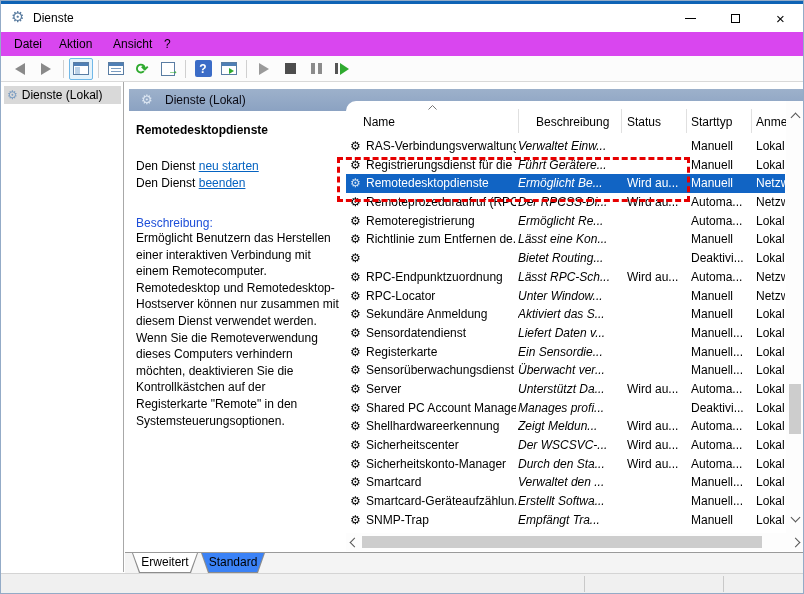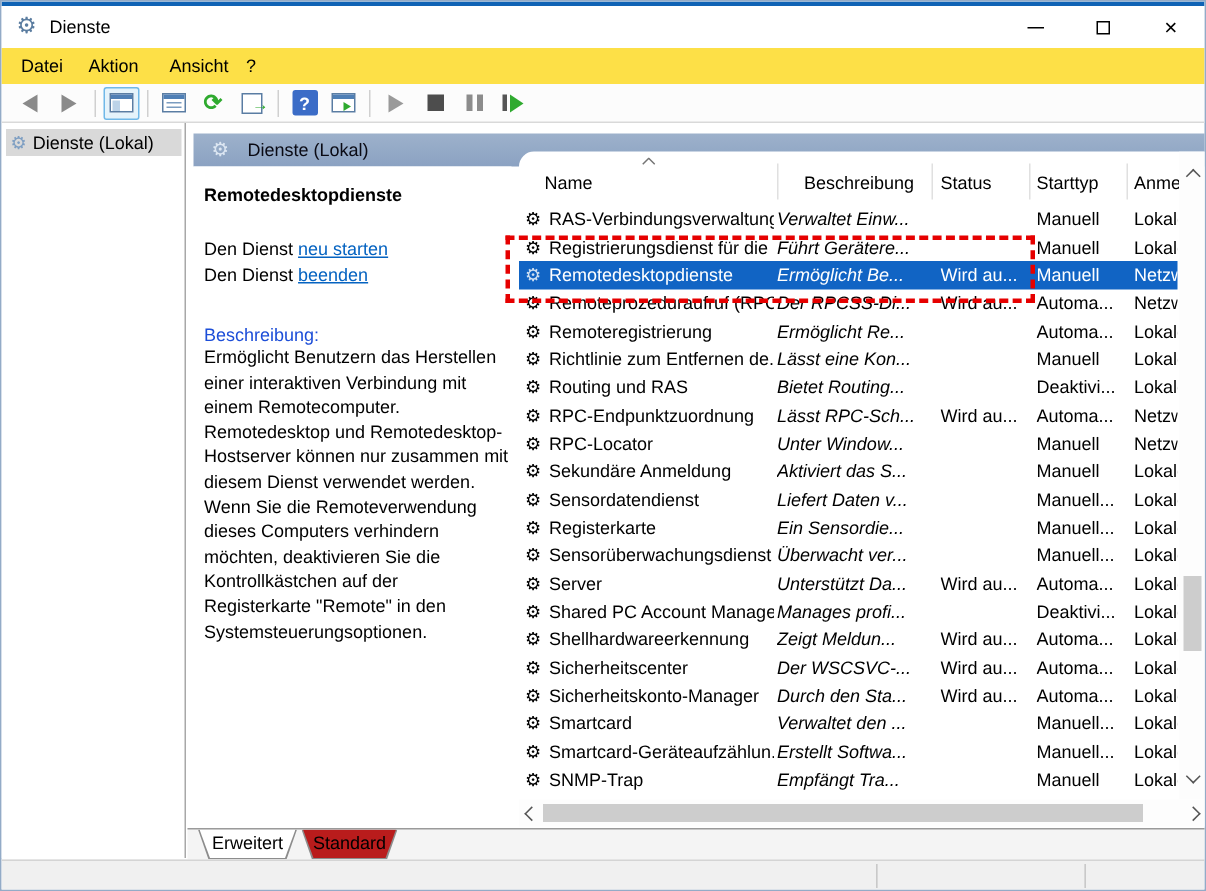--- a/index.html
+++ b/index.html
@@ -11,21 +11,21 @@
   .titlebar { position:absolute; left:0; top:3px; width:100%; height:28px; background:#fff; }
   .title-gear { position:absolute; left:10px; top:4px; font-size:15px; color:#5b7da0; }
   .title-text { position:absolute; left:32px; top:7px; font-size:12px; color:#000; }
   .win-controls { position:absolute; right:0; top:0; height:28px; display:flex; }
   .win-btn { width:45px; height:28px; display:flex; align-items:center; justify-content:center; }
   .glyph-min { width:11px; height:1px; background:#000; }
   .glyph-max { width:9px; height:9px; border:1px solid #000; }
   .glyph-close { font-size:15px; color:#000; line-height:1; }
 
   
-  .menubar { position:absolute; left:0; top:31px; width:100%; height:24px; background:#fde047; }
+  .menubar { position:absolute; left:0; top:31px; width:100%; height:24px; background:#d946ef; }
   .menu-item { position:absolute; top:5px; font-size:12px; color:#000; }
 
   
   .toolbar { position:absolute; left:0; top:55px; width:100%; height:26px; background:#fcfcfc; border-bottom:1px solid #d9d9d9; display:flex; align-items:center; padding-left:6px; }
   .tb-sep { width:1px; height:18px; background:#d0d0d0; margin:0 4px; }
   .tb-btn { width:24px; height:22px; display:flex; align-items:center; justify-content:center; margin:0 1px; }
   .tb-btn.active { background:#e5f3fb; border:1px solid #70b8e8; border-radius:2px; }
   .nav-arrow { width:0; height:0; border-top:6px solid transparent; border-bottom:6px solid transparent; }
   .nav-arrow.left { border-right:10px solid #8a8a8a; }
   .nav-arrow.right { border-left:10px solid #8a8a8a; }
@@ -95,21 +95,21 @@
   .chev-right { border-right-width:1.5px; border-top-width:1.5px; transform:rotate(45deg); }
   .sb-btn { position:absolute; width:16px; height:16px; display:flex; align-items:center; justify-content:center; }
 
   
   .red-box { position:absolute; left:336px; top:156px; width:353px; height:45px; border:3px dashed #e60000; pointer-events:none; z-index:50; }
 
   
   .tabs-row { position:absolute; left:124px; top:551px; width:680px; height:21px; background:#f4f4f4; border-top:1px solid #9a9a9a; }
   .tab { position:absolute; top:0; height:20px; }
   .tab .shape { position:absolute; inset:0; background:#8c8c8c; clip-path:polygon(0 0, 100% 0, calc(100% - 7px) 100%, 7px 100%); }
-  .tab .inner { position:absolute; left:1px; right:1px; top:0; bottom:1px; clip-path:polygon(0 0, 100% 0, calc(100% - 7px) 100%, 7px 100%); background:#b91c1c; display:flex; align-items:flex-start; justify-content:center; font-size:12px; padding-top:2px; }
+  .tab .inner { position:absolute; left:1px; right:1px; top:0; bottom:1px; clip-path:polygon(0 0, 100% 0, calc(100% - 7px) 100%, 7px 100%); background:#3b82f6; display:flex; align-items:flex-start; justify-content:center; font-size:12px; padding-top:2px; }
   .tab.active .inner { background:#fff; }
 
   
   .statusbar { position:absolute; left:0; top:572px; width:100%; height:21px; background:#f0f0f0; border-top:1px solid #d4d4d4; }
   .sb-sep { position:absolute; top:2px; bottom:2px; width:1px; background:#dadada; border-left:1px solid #c9c9c9; }
 </style>
 </head>
 <body>
 
 <div class="window">
@@ -267,21 +267,20 @@
         <div class="trow">
           <span class="cell c-icon gear">⚙</span>
           <span class="cell c-name">Richtlinie zum Entfernen de...</span>
           <span class="cell c-besch">Lässt eine Kon...</span>
           <span class="cell c-status"></span>
           <span class="cell c-start">Manuell</span>
           <span class="cell c-anml">Lokale</span>
         </div>
         <div class="trow">
           <span class="cell c-icon gear">⚙</span>
-          <span class="cell c-name">Routing und RAS</span>
           <span class="cell c-besch">Bietet Routing...</span>
           <span class="cell c-status"></span>
           <span class="cell c-start">Deaktivi...</span>
           <span class="cell c-anml">Lokale</span>
         </div>
         <div class="trow">
           <span class="cell c-icon gear">⚙</span>
           <span class="cell c-name">RPC-Endpunktzuordnung</span>
           <span class="cell c-besch">Lässt RPC-Sch...</span>
           <span class="cell c-status">Wird au...</span>

